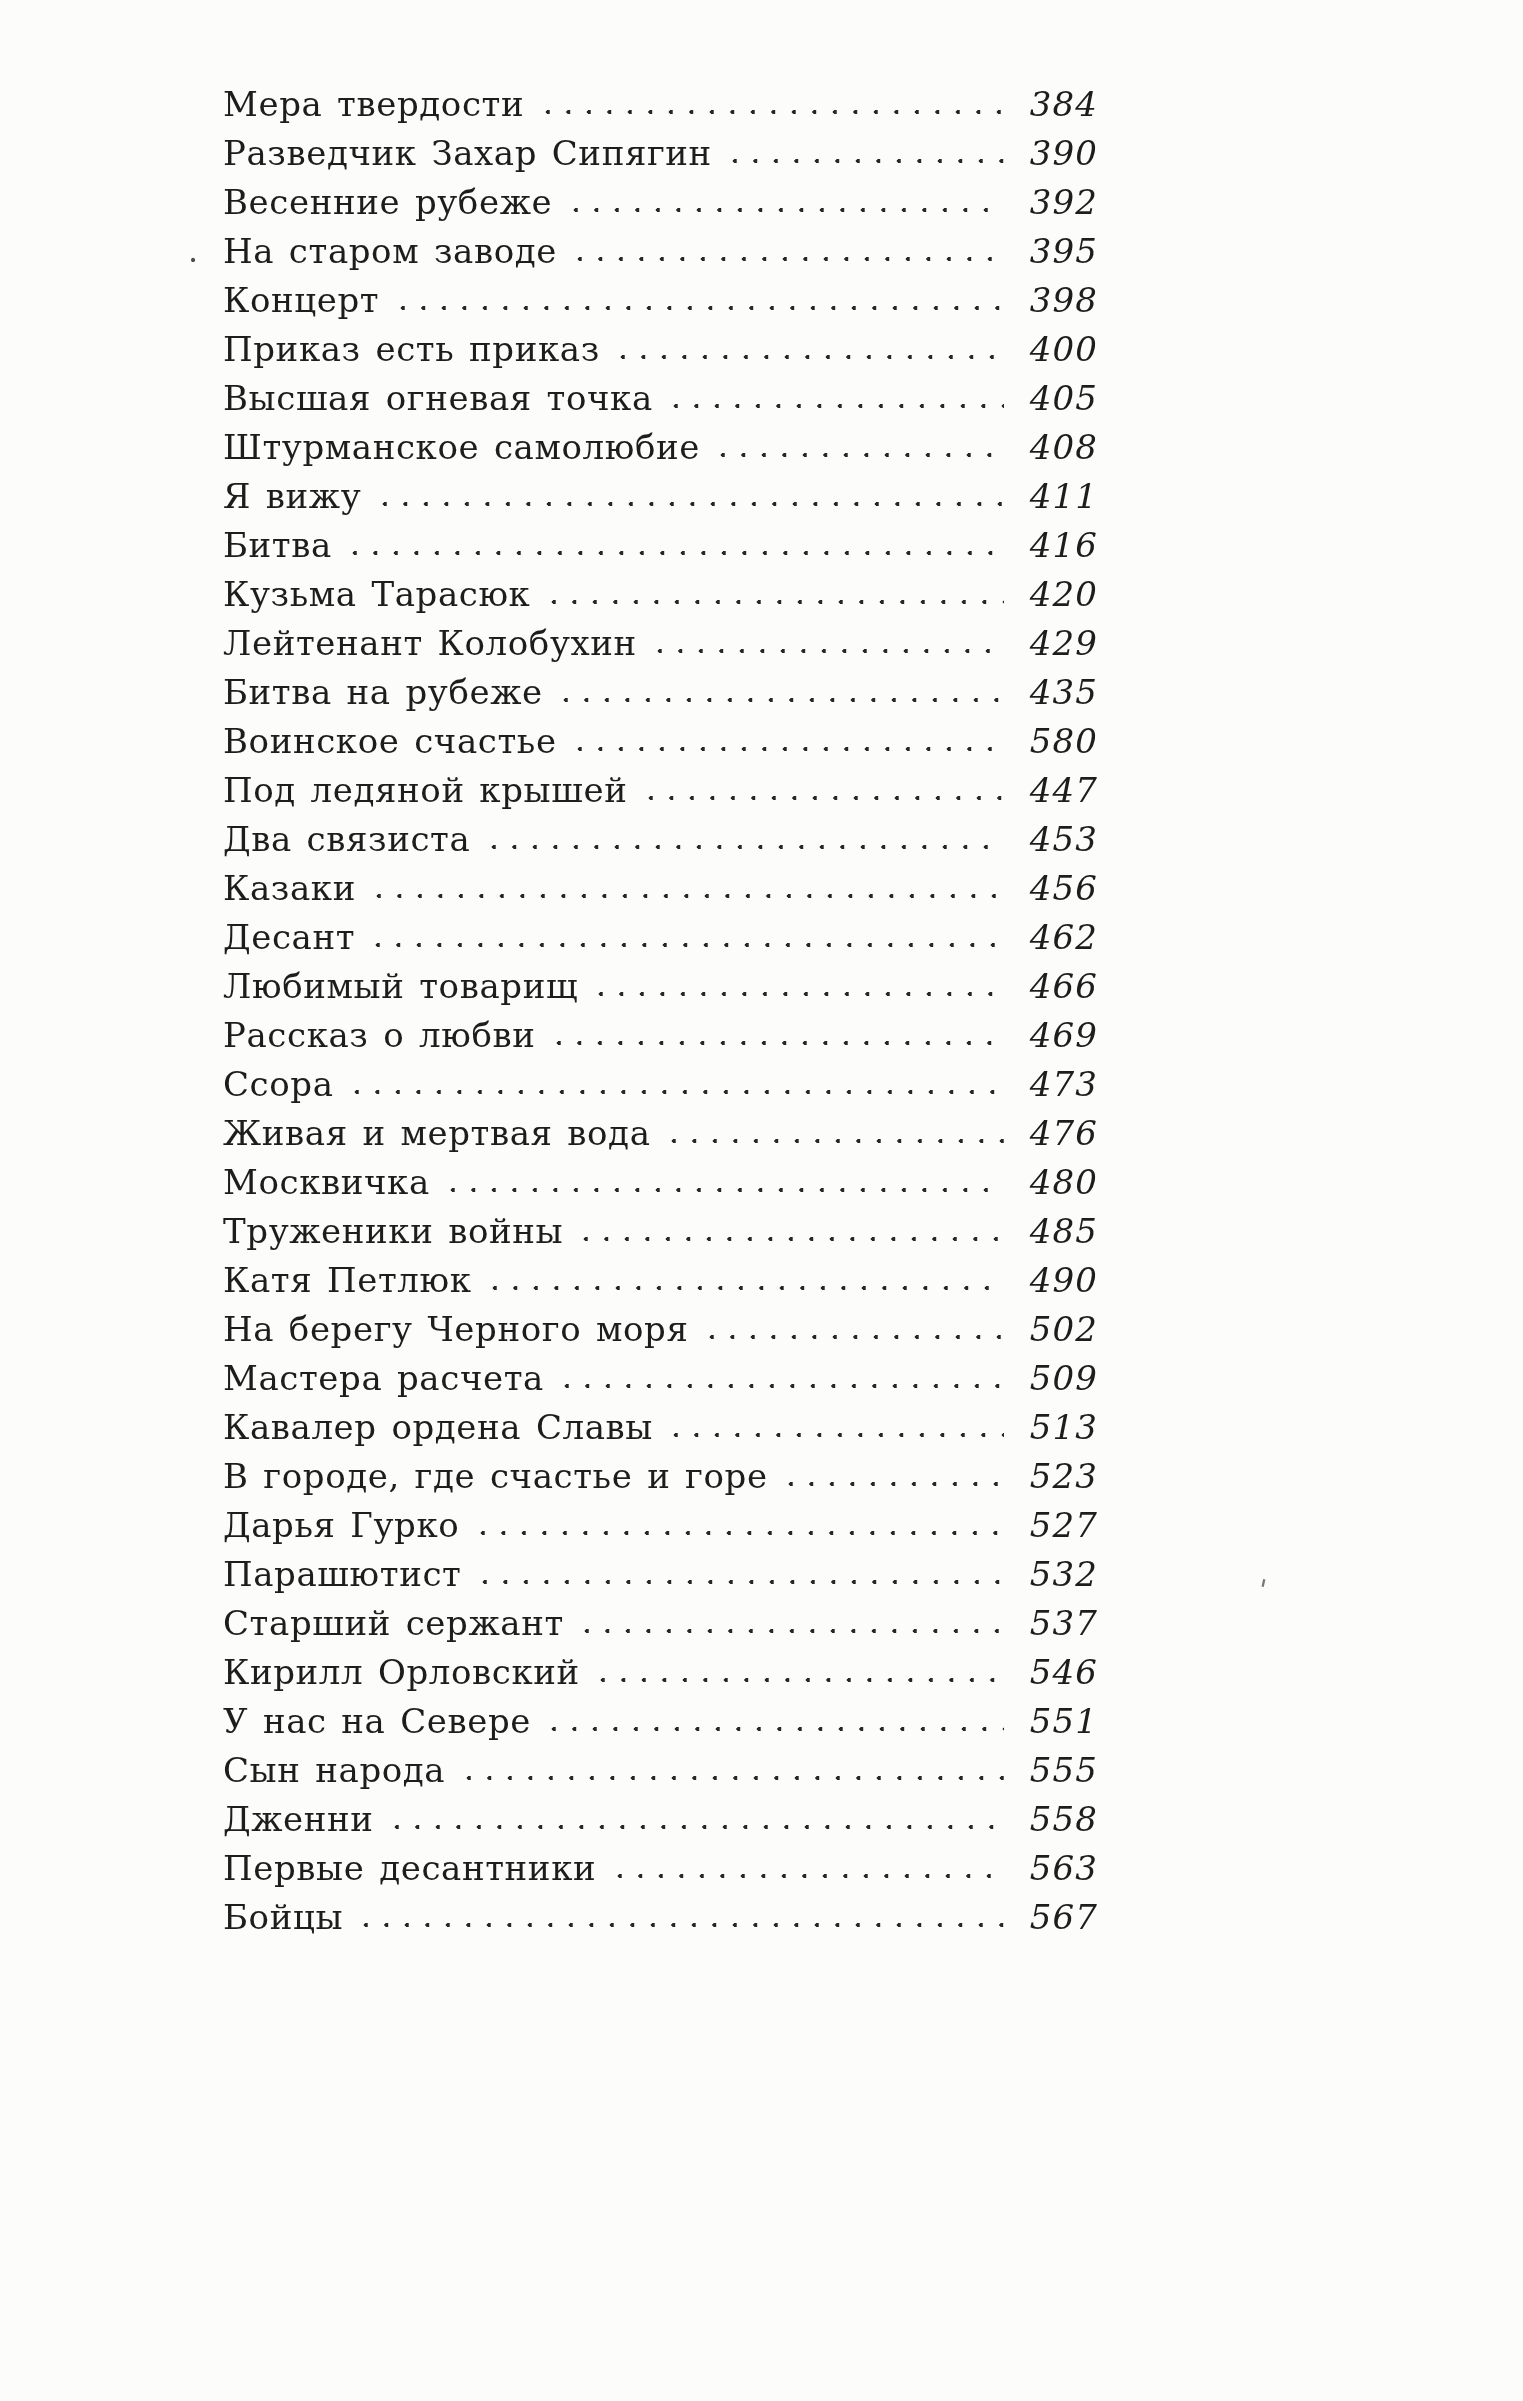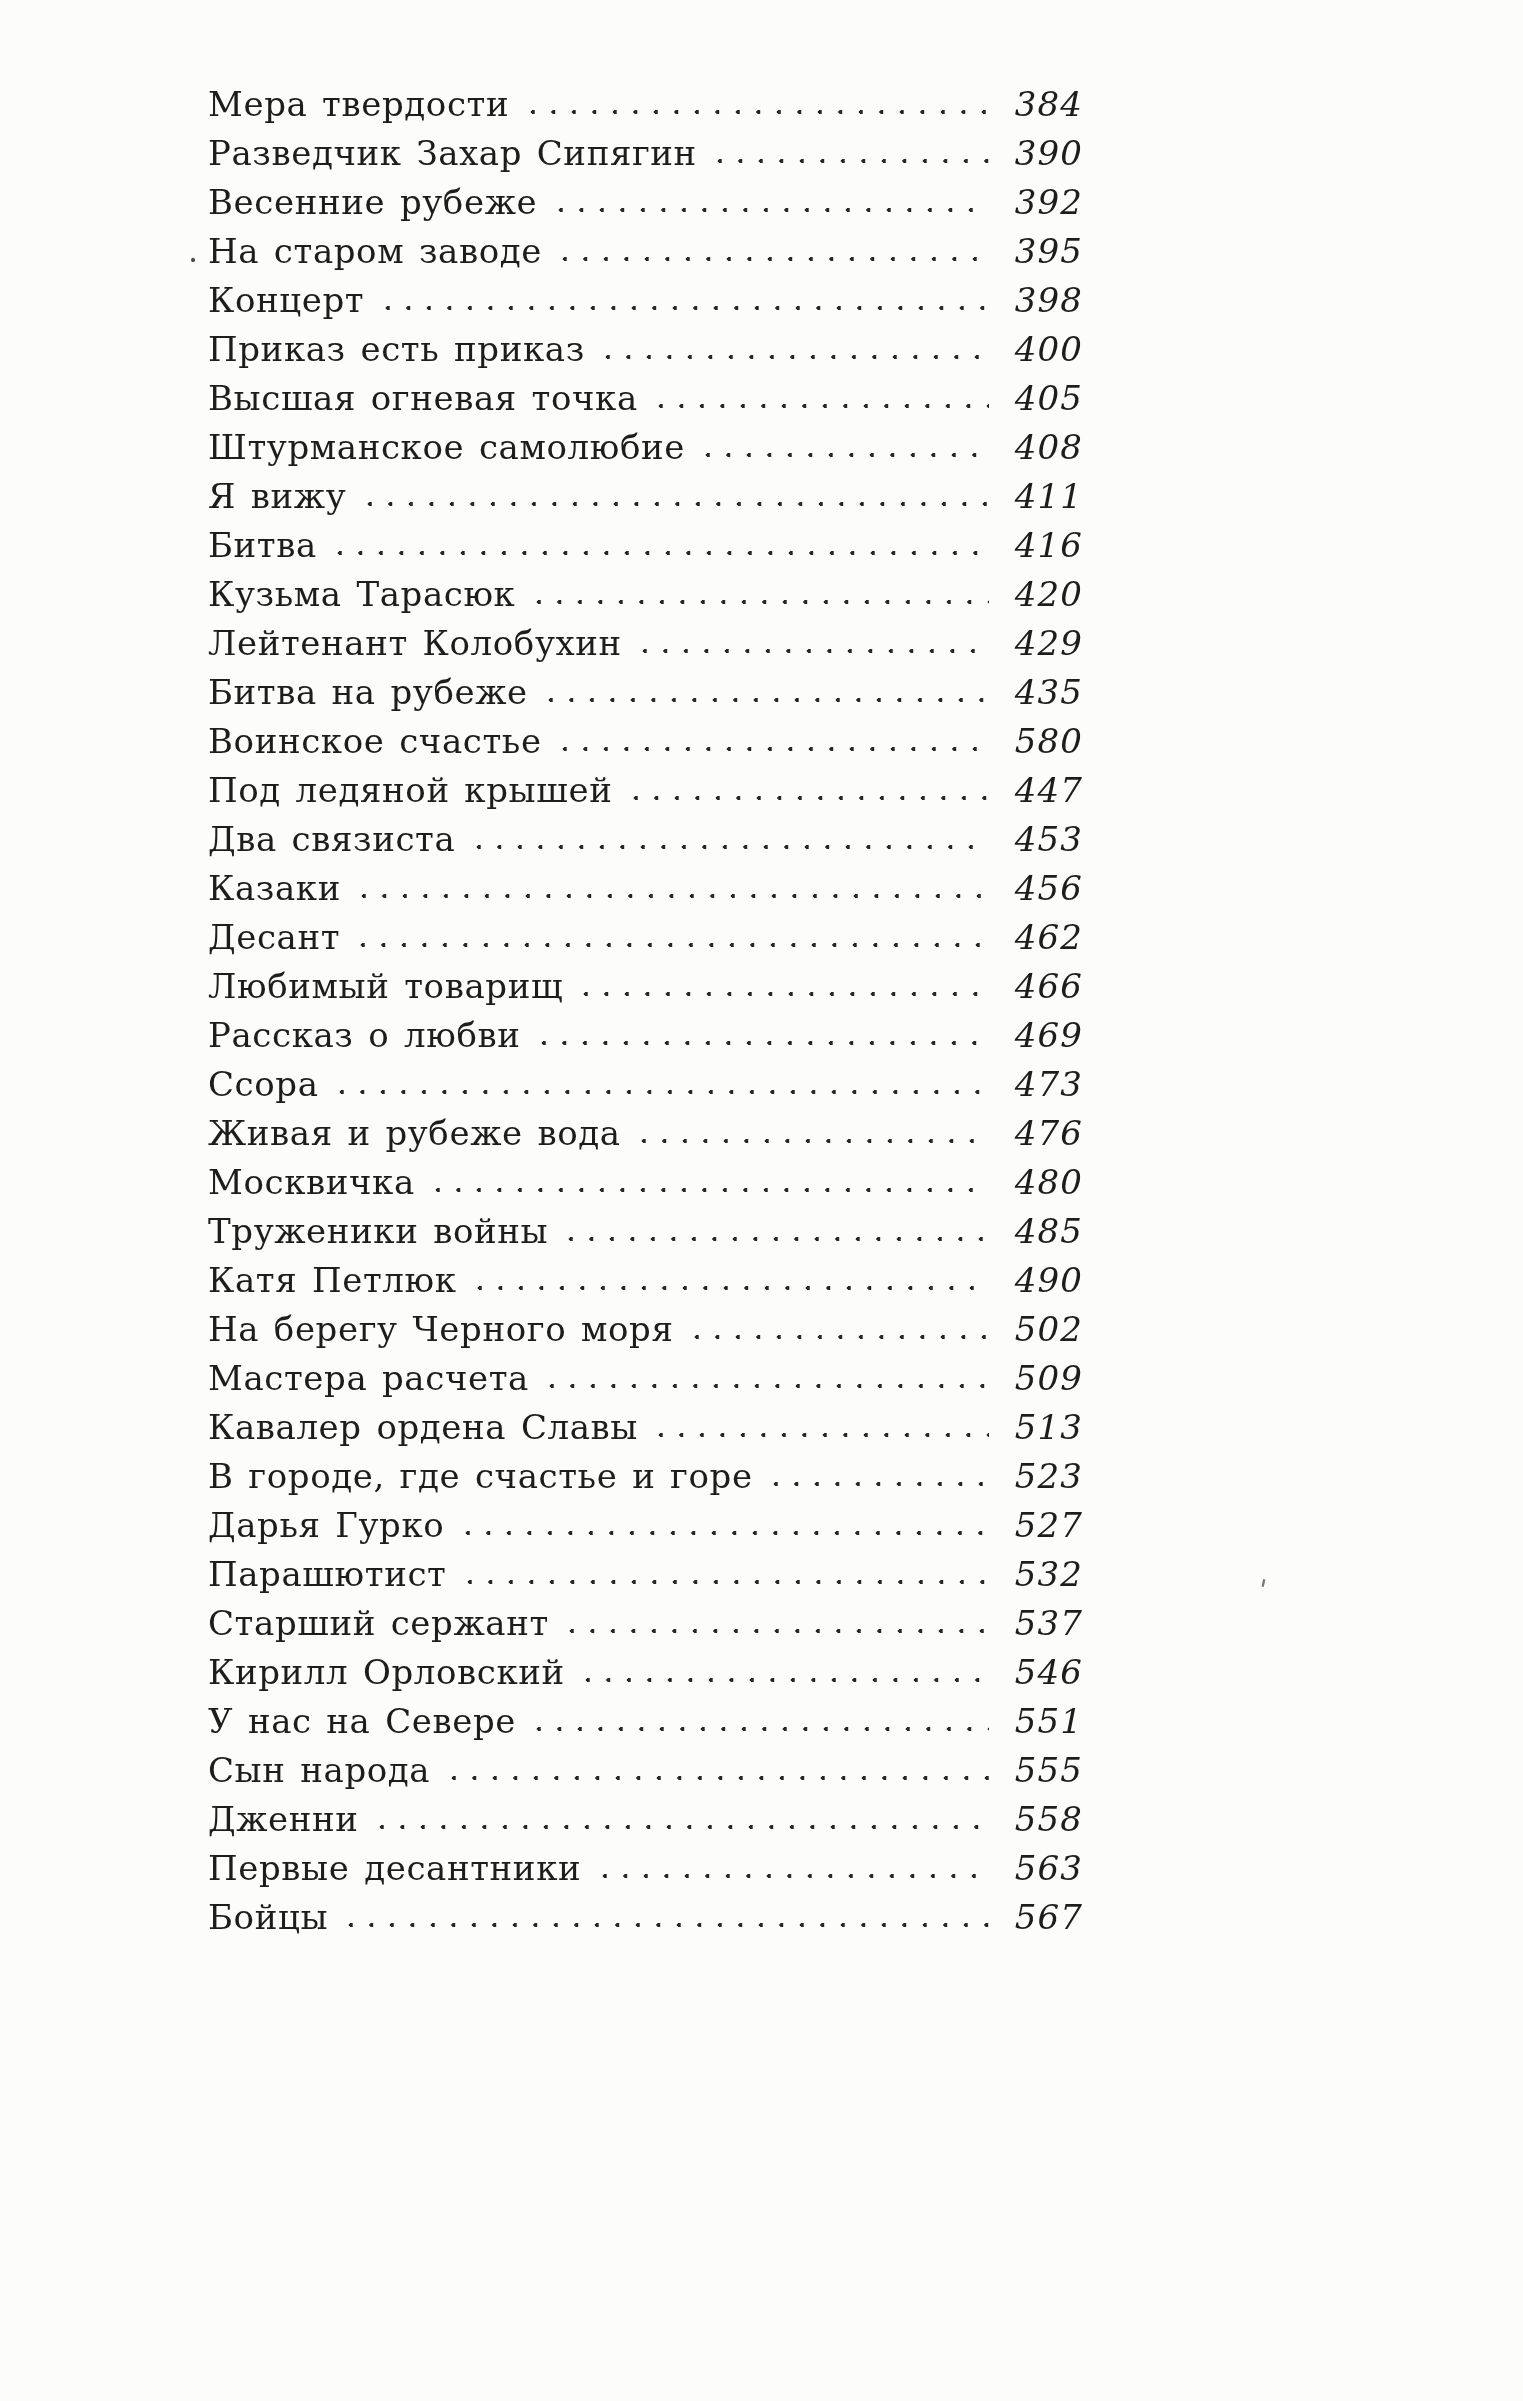--- a/index.html
+++ b/index.html
@@ -14,21 +14,21 @@
     font-family: "DejaVu Serif", "Liberation Serif", serif;
     color: #1d1d1d;
     overflow: hidden;
   }
   .book-page {
     position: absolute;
     inset: 0;
   }
   .toc-list {
     position: absolute;
-    left: 208px;
+    left: 223px;
     top: 84px;
     width: 875px;
   }
   .toc-row {
     display: flex;
     align-items: baseline;
     height: 49px;
     font-size: 34px;
     letter-spacing: 0.6px;
     word-spacing: 3.3px;
@@ -180,21 +180,21 @@
     <span class="toc-title">Рассказ о любви</span>
     <span class="toc-leader"></span>
     <span class="toc-page">469</span>
   </div>
       <div class="toc-row">
     <span class="toc-title">Ссора</span>
     <span class="toc-leader"></span>
     <span class="toc-page">473</span>
   </div>
       <div class="toc-row">
-    <span class="toc-title">Живая и рубеже вода</span>
+    <span class="toc-title">Живая и мертвая вода</span>
     <span class="toc-leader"></span>
     <span class="toc-page">476</span>
   </div>
       <div class="toc-row">
     <span class="toc-title">Москвичка</span>
     <span class="toc-leader"></span>
     <span class="toc-page">480</span>
   </div>
       <div class="toc-row">
     <span class="toc-title">Труженики войны</span>

